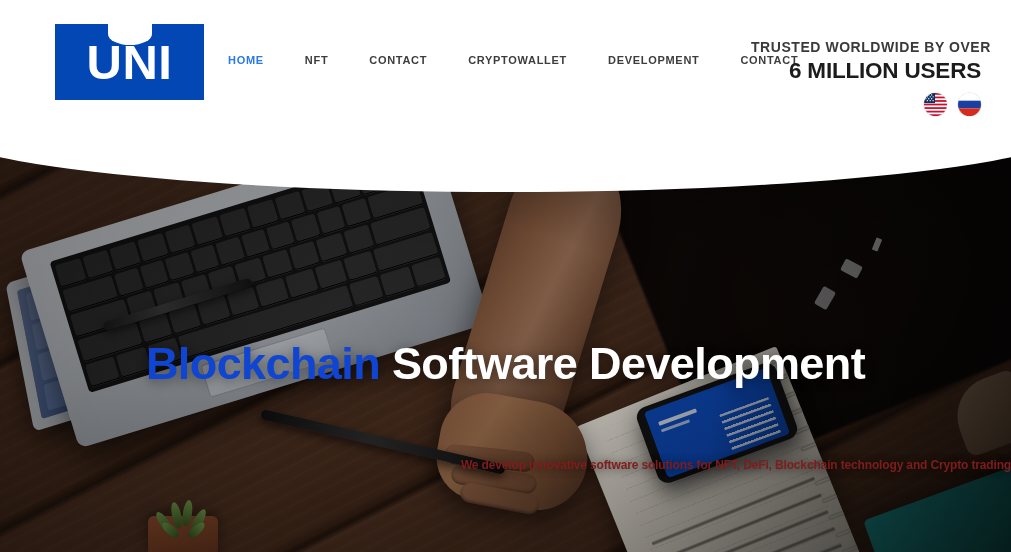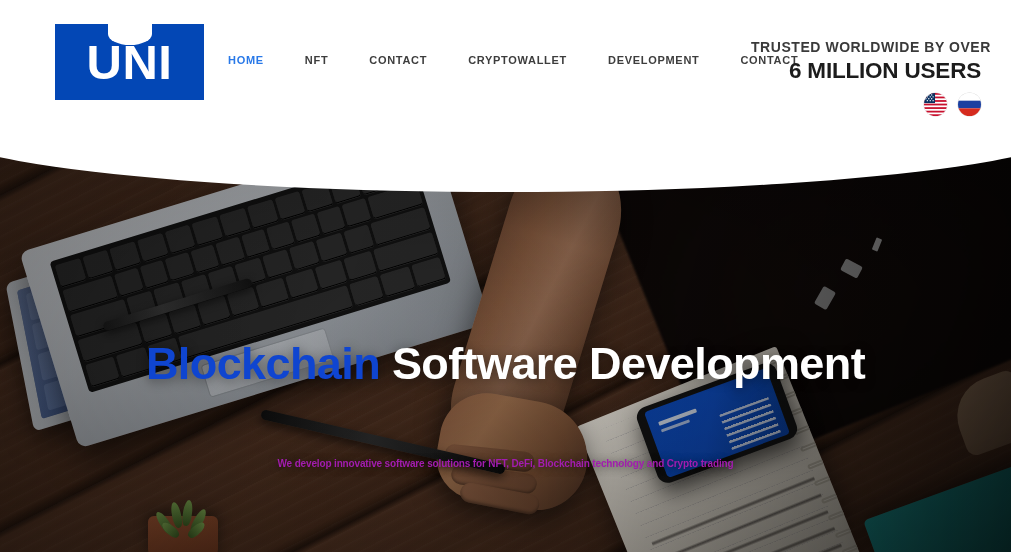--- a/index.html
+++ b/index.html
@@ -501,25 +501,25 @@
     color: #ffffff;
     text-shadow: 0 2px 12px rgba(0,0,0,0.45);
     white-space: nowrap;
     font-family: "Liberation Sans", sans-serif;
   }
   .hero-title .accent { color: #0f45d0; }
   .hero-sub {
     position: absolute;
     left: 0; right: 0;
     top: 458px;
-    text-align: center;
-    font-size: 10px;
+    text-align: right;
+    font-size: 12px;
     font-weight: 700;
     letter-spacing: -0.15px;
-    color: #a21caf;
+    color: #7f1d1d;
     text-shadow: 0 1px 8px rgba(0,0,0,0.55);
     white-space: nowrap;
     font-family: "Liberation Sans", sans-serif;
   }
 </style>
 </head>
 <body>
 
 <div id="page">
 

